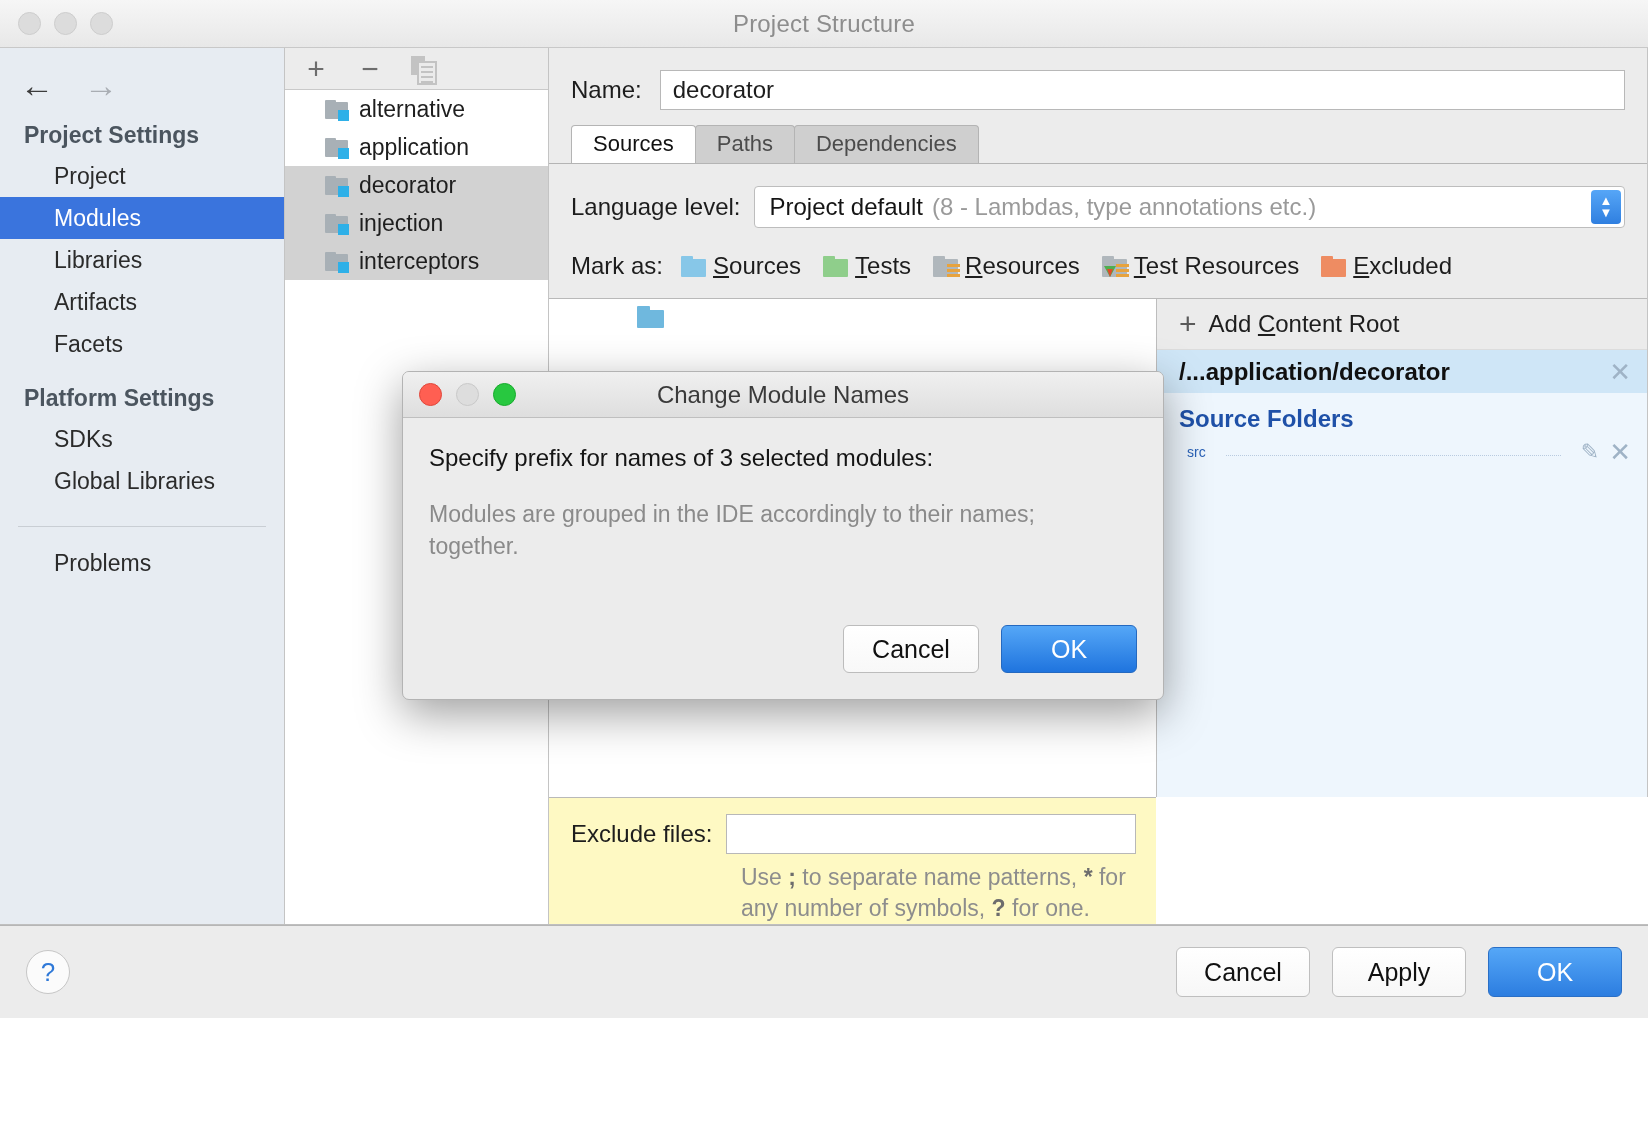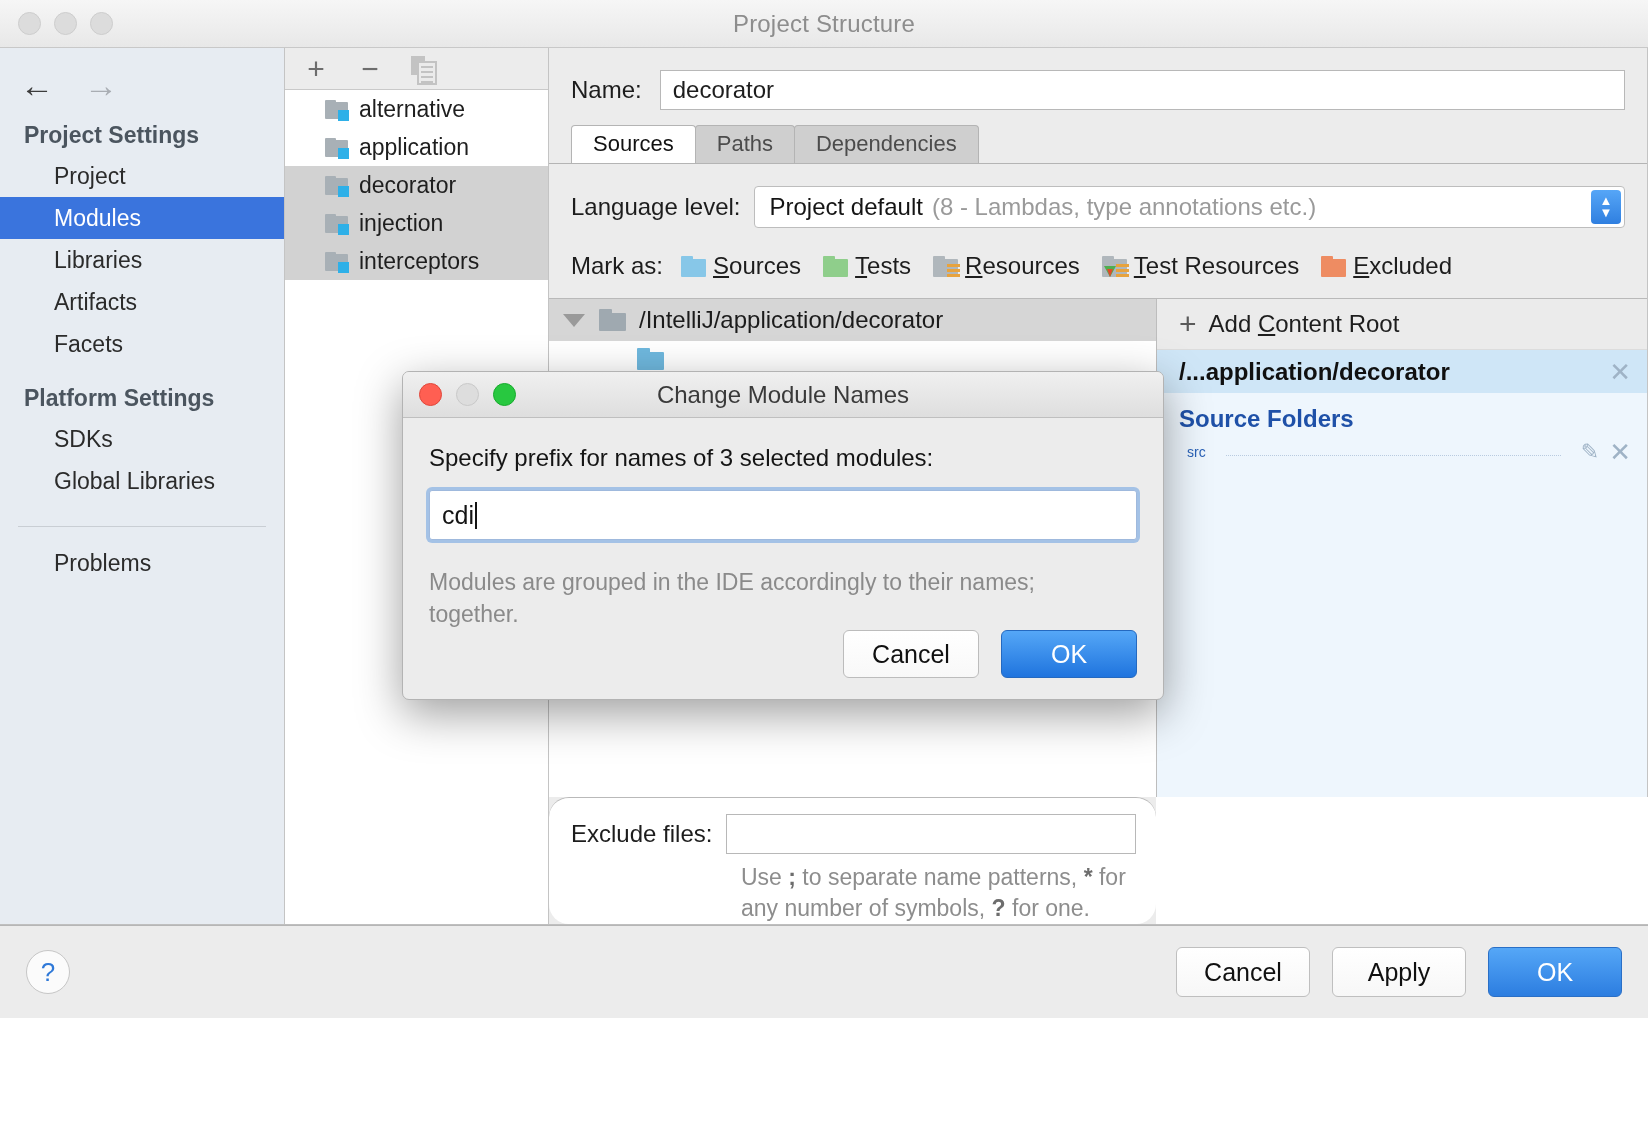--- a/index.html
+++ b/index.html
@@ -300,23 +300,22 @@
   }
   .sf-row .nm { font-size: 14px; color: #2a62b8; }
   .sf-row .dash {
     flex: 1; border-bottom: 1px dotted #b9cbe0; margin: 0 10px 6px 10px; height: 12px;
   }
   .xicon { color: #9fb3c6; font-size: 26px; line-height: 20px; }
   .pencil { color: #9fb3c6; font-size: 22px; }
 
   
   .exclude {
-    background: #ffffff; border-top: 1px solid #b9b9b9;
+    background: #fef9c3; border-top: 1px solid #b9b9b9;
     padding: 16px 0 0 0;
-    border-radius: 20px;
   }
   .ex-row { display: flex; align-items: center; gap: 14px; padding-left: 22px; padding-right: 20px;}
   .ex-input {
     width: 410px; height: 40px; background: #fff; border: 1px solid #b8b8b8;
     box-sizing: border-box;
   }
   .ex-hint {
     font-size: 23px; color: #8d8d8d; line-height: 31px;
     padding: 8px 22px 0 192px; max-width: 430px;
   }
@@ -594,28 +593,20 @@
             <div class="ic-folder orange">
                 <div class="t"></div>
                 <div class="b"></div>
               </div>
             <span><u>E</u>xcluded</span>
           </div>
         </div>
 
         <div class="split">
           <div class="tree">
-            <div class="tree-row">
-              <div class="tri"></div>
-              <div class="fld-gray">
-                  <div class="t"></div>
-                  <div class="b"></div>
-                </div>
-              <span>/IntelliJ/application/decorator</span>
-            </div>
             <div class="tree-child">
               <div class="fld-blue">
                   <div class="t"></div>
                   <div class="b"></div>
                 </div>
             </div>
           </div>
 
           <div class="rightlist">
             <div class="addroot">
@@ -669,24 +660,20 @@
     <div class="dlg-title">
       <div class="dlg-lights">
         <div class="dl r"></div>
         <div class="dl y"></div>
         <div class="dl g"></div>
       </div>
       <div class="dlg-caption">Change Module Names</div>
     </div>
     <div class="dlg-body">
       <div class="dlg-prompt">Specify prefix for names of 3 selected modules:</div>
-      <div class="dlg-field">
-        <span>cdi</span>
-          <span class="caret"></span>
-      </div>
       <div class="dlg-note">
         <div>Modules are grouped in the IDE accordingly to their names;</div>
         <div>together.</div>
       </div>
     </div>
     <div class="dlg-actions">
       <div class="dbtn sec">Cancel</div>
       <div class="dbtn pri">OK</div>
     </div>
   </div>

